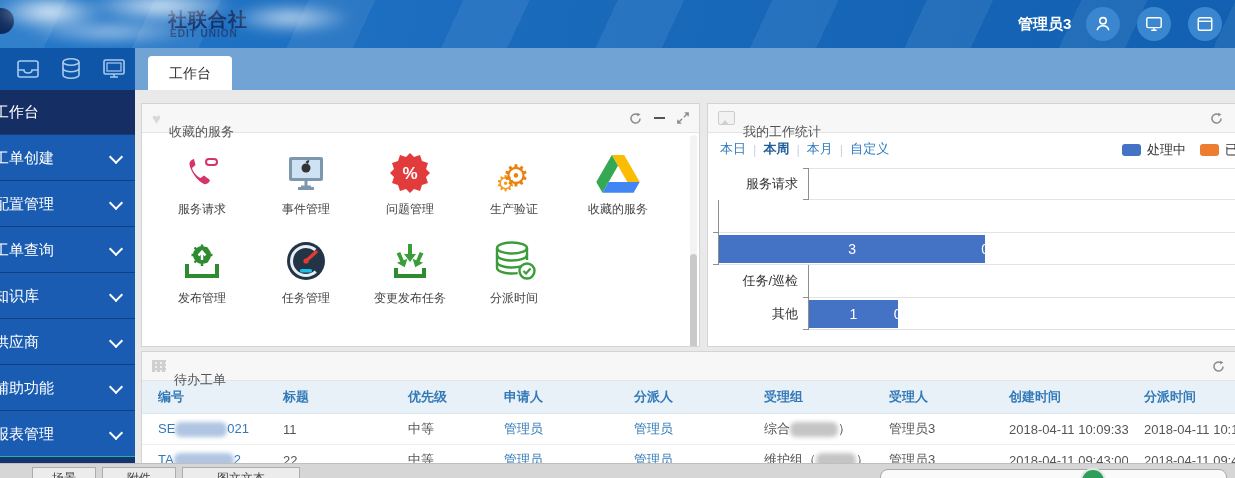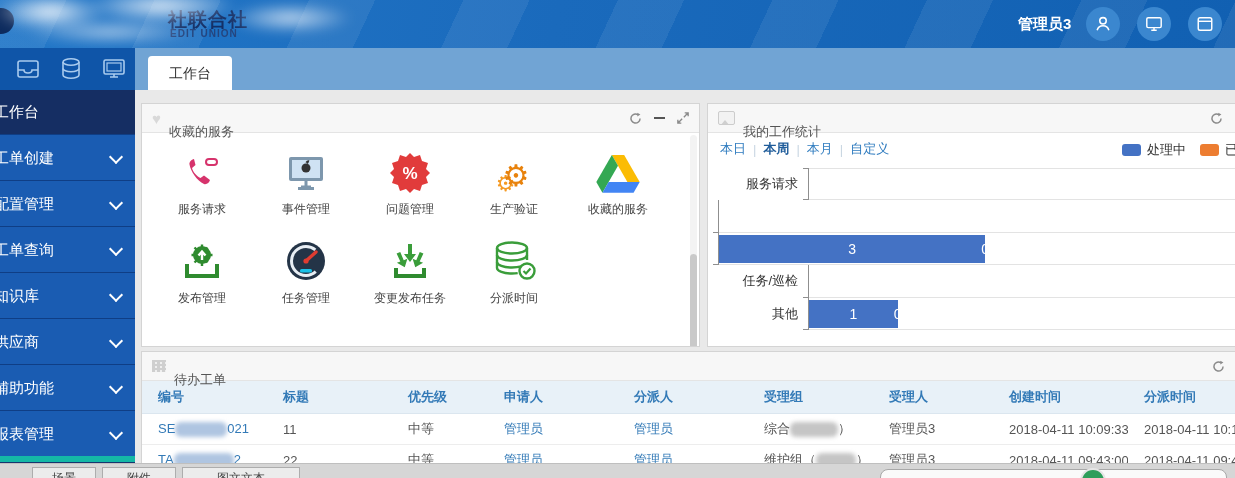--- a/index.html
+++ b/index.html
@@ -26,21 +26,21 @@
   .subbar-left{position:absolute;left:0;top:48px;width:135px;height:42px;background:#0f55a8;display:flex;align-items:center;}
   .subbar-left .mini{width:30px;height:26px;margin-left:13px;display:flex;align-items:center;justify-content:center;}
   .tabstrip{position:absolute;left:135px;top:48px;width:1100px;height:42px;background:#71a4d4;}
   .tab-active{position:absolute;left:13px;top:8px;width:84px;height:34px;background:#fff;border-radius:4px 4px 0 0;
        text-align:center;line-height:34px;font-size:14px;color:#333;cursor:pointer;}
   
   .sidebar{position:absolute;left:0;top:90px;width:135px;height:373px;background:#16356f;}
   .side-home{height:44px;background:#152e63;color:#fff;font-size:15px;line-height:44px;padding-left:0;cursor:pointer;}
   .side-item{height:45px;background:#1a5cb2;border-top:1px solid #0f3e85;color:#fff;font-size:15px;line-height:45px;
        position:relative;cursor:pointer;}
-  .side-item:last-of-type{border-bottom:6px solid #14b8a6;}
+  .side-item:last-of-type{border-bottom:1px solid #14b8a6;}
   .side-label{display:inline-block;margin-left:-6px;}
   .chev{position:absolute;right:14px;top:17px;width:8px;height:8px;border-right:2px solid #fff;border-bottom:2px solid #fff;
        transform:rotate(45deg);}
   
   .panel{position:absolute;background:#fff;border:1px solid #d4d4d4;overflow:hidden;}
   .panel-hd{height:28px;background:#f7f7f7;border-bottom:1px solid #e4e4e4;display:flex;align-items:center;
        font-size:13px;color:#555;}
   .panel-hd .ttl{margin-left:8px;margin-top:28px;}
   .hd-ic{margin-left:10px;display:flex;align-items:center;}
   .hd-btn{width:16px;height:16px;display:inline-flex;align-items:center;justify-content:center;cursor:pointer;margin-left:8px;}

